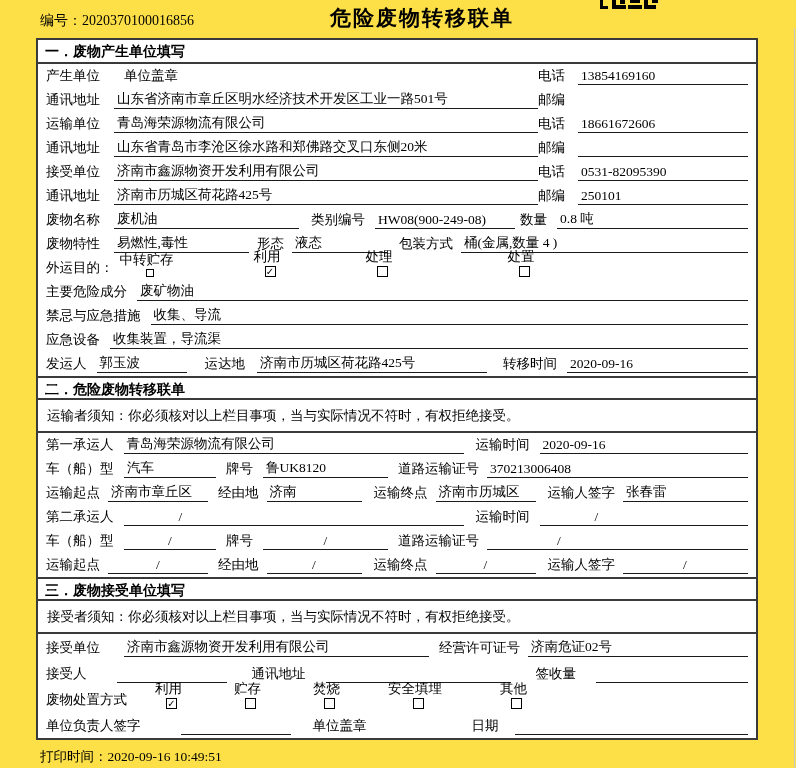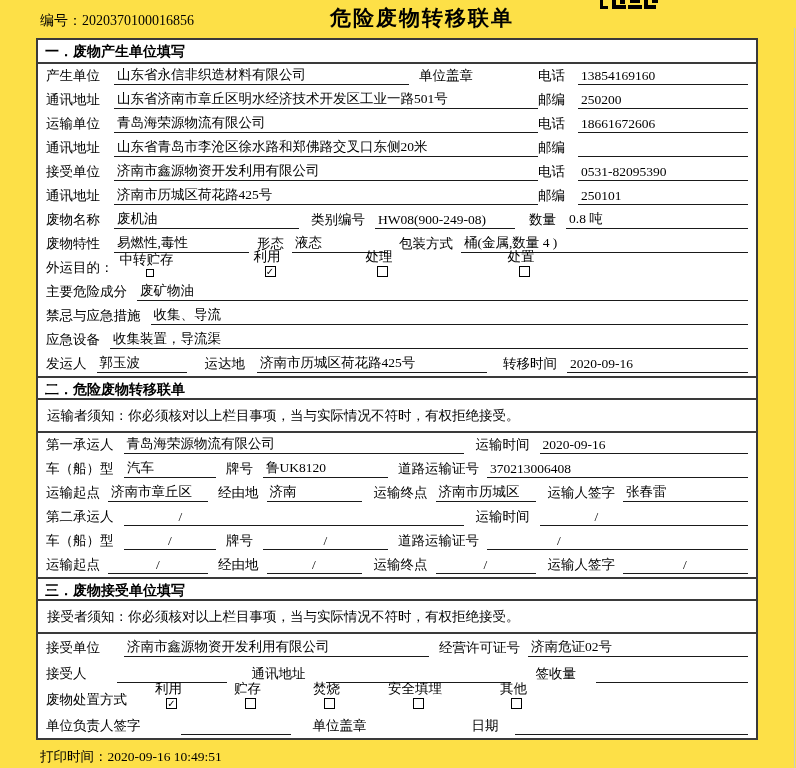--- a/index.html
+++ b/index.html
@@ -35,21 +35,21 @@
   .ctr  { text-align:center; } .pl55 { padding-left:55px; } .pl60 { padding-left:60px; } .pl70 { padding-left:70px; }
 
   .cb { display:inline-block; width:11px; height:11px; border:1px solid #000; margin-left:6px;
         font-size:10px; line-height:10px; text-align:center; vertical-align:-1px; overflow:hidden; }
   .cb-sm { width:8px; height:8px; vertical-align:0; }
   .opt { display:inline-flex; align-items:center;flex-direction:column; }.w68{width:68px}
   .w78{width:78px}.w90{width:90px}.w92{width:92px}.w95{width:95px}.w100{width:100px}.w110{width:110px}.w125{width:125px}.w135{width:135px}
   .w140{width:140px}.w185{width:185px}.w230{width:230px}
   .w295{width:295px}.w305{width:305px}.w340{width:340px}
   .ml6{margin-left:6px}.ml8{margin-left:8px}.ml10{margin-left:10px}.ml12{margin-left:12px}
-  .ml14{margin-left:14px}.ml16{margin-left:16px}.ml18{margin-left:18px}.ml20{margin-left:20px}
+  .ml14{margin-left:5px}.ml16{margin-left:16px}.ml18{margin-left:18px}.ml20{margin-left:20px}
   .ml22{margin-left:22px}.ml25{margin-left:25px}.ml28{margin-left:28px}.ml30{margin-left:30px}
   .ml40{margin-left:40px}.ml48{margin-left:48px}.ml52{margin-left:52px}
   .ml58{margin-left:58px}.ml80{margin-left:80px}.ml85{margin-left:85px}
   .ml105{margin-left:105px}.ml115{margin-left:115px}
 
   .print-time { position:absolute; left:40px; top:748px; font-size:13.5px; white-space:nowrap; }
 </style>
 </head>
 <body>
 
@@ -71,34 +71,32 @@
     <rect x="48" y="5" width="8" height="4"></rect>
       <rect x="52" y="0" width="6" height="3"></rect>
   </svg>
 
   <div class="form">
 
     <div class="sec-h">一．废物产生单位填写</div>
 
     <div class="row">
       <span class="lbl w68">产生单位</span>
-      <span class="ul w295">山东省永信非织造材料有限公司</span>
       <span class="lbl ml10">单位盖章</span>
       <span class="rgrp">
         <span class="lbl">电话</span>
         <span class="ul fill">13854169160</span>
       </span>
     </div>
 
     <div class="row">
       <span class="lbl w68">通讯地址</span>
       <span class="ul fill">山东省济南市章丘区明水经济技术开发区工业一路501号</span>
       <span class="rgrp">
         <span class="lbl">邮编</span>
-        <span class="ul fill">250200</span>
       </span>
     </div>
 
     <div class="row">
       <span class="lbl w68">运输单位</span>
       <span class="ul fill">青岛海荣源物流有限公司</span>
       <span class="rgrp">
         <span class="lbl">电话</span>
         <span class="ul fill">18661672606</span>
       </span>

